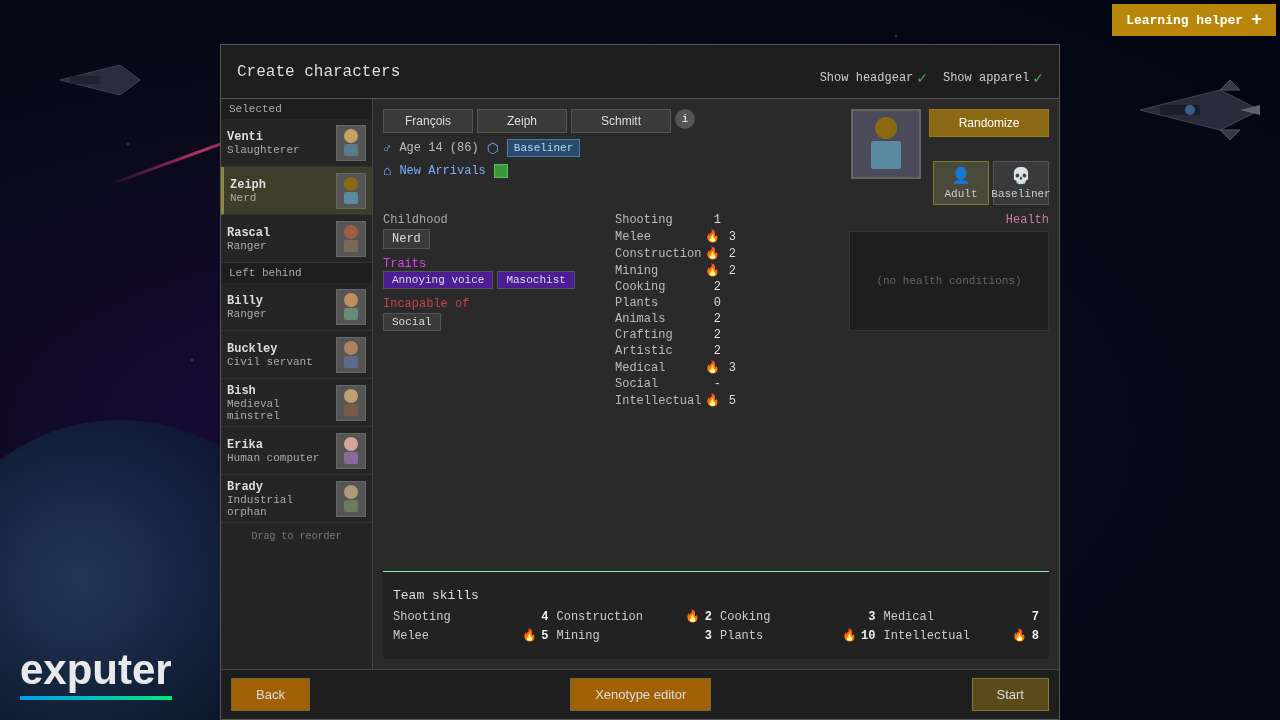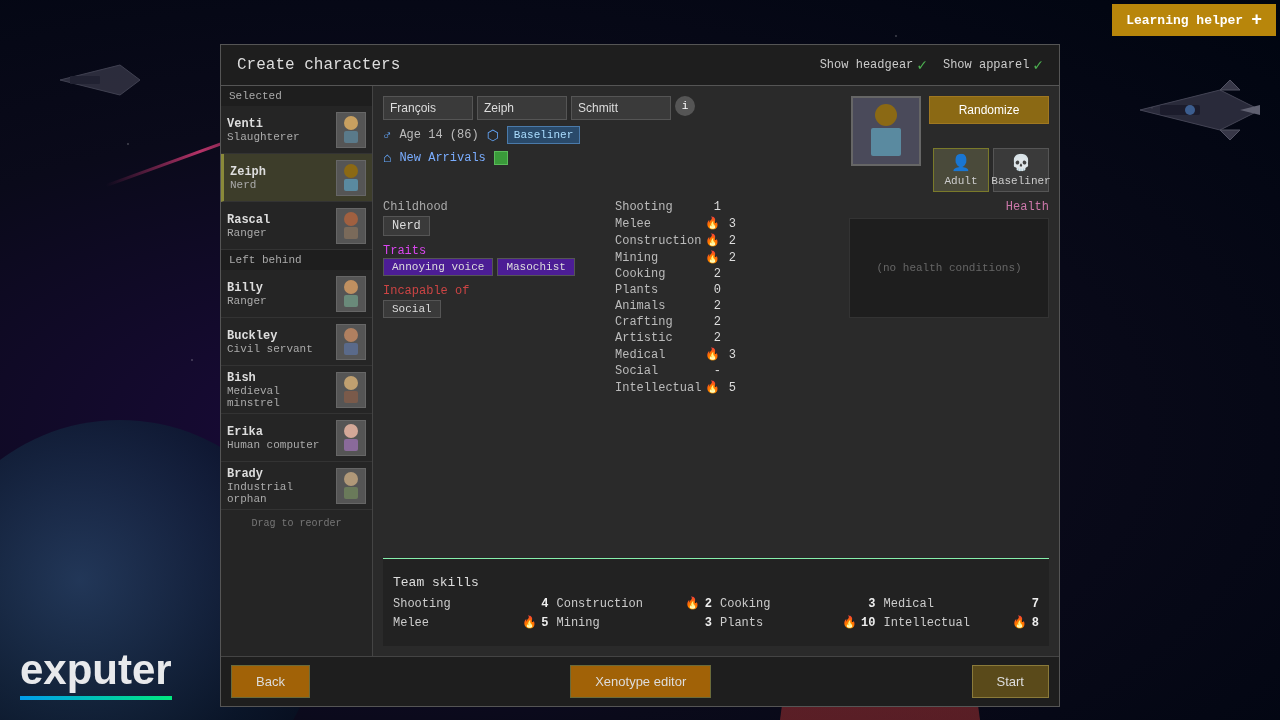--- a/index.html
+++ b/index.html
@@ -122,20 +122,21 @@
       color: #ddd;
       border-bottom: 1px solid #555;
       display: flex;
       align-items: center;
       justify-content: space-between;
     }
     .header-right {
       display: flex;
       gap: 16px;
       font-size: 12px;
+      margin-top: 13px;
     }
     .header-check {
       display: flex;
       align-items: center;
       gap: 4px;
       color: #ccc;
     }
     .check-green {
       color: #4CAF50;
       font-size: 16px;
@@ -215,20 +216,21 @@
       gap: 4px;
       flex: 1;
     }
     .name-input {
       background: #3a3a3a;
       border: 1px solid #555;
       color: #ddd;
       padding: 4px 6px;
       font-size: 12px;
       width: 90px;
+      text-align: center;
     }
     .name-input.wide { width: 100px; }
     .info-icon {
       width: 20px;
       height: 20px;
       border-radius: 50%;
       background: #555;
       display: flex;
       align-items: center;
       justify-content: center;

